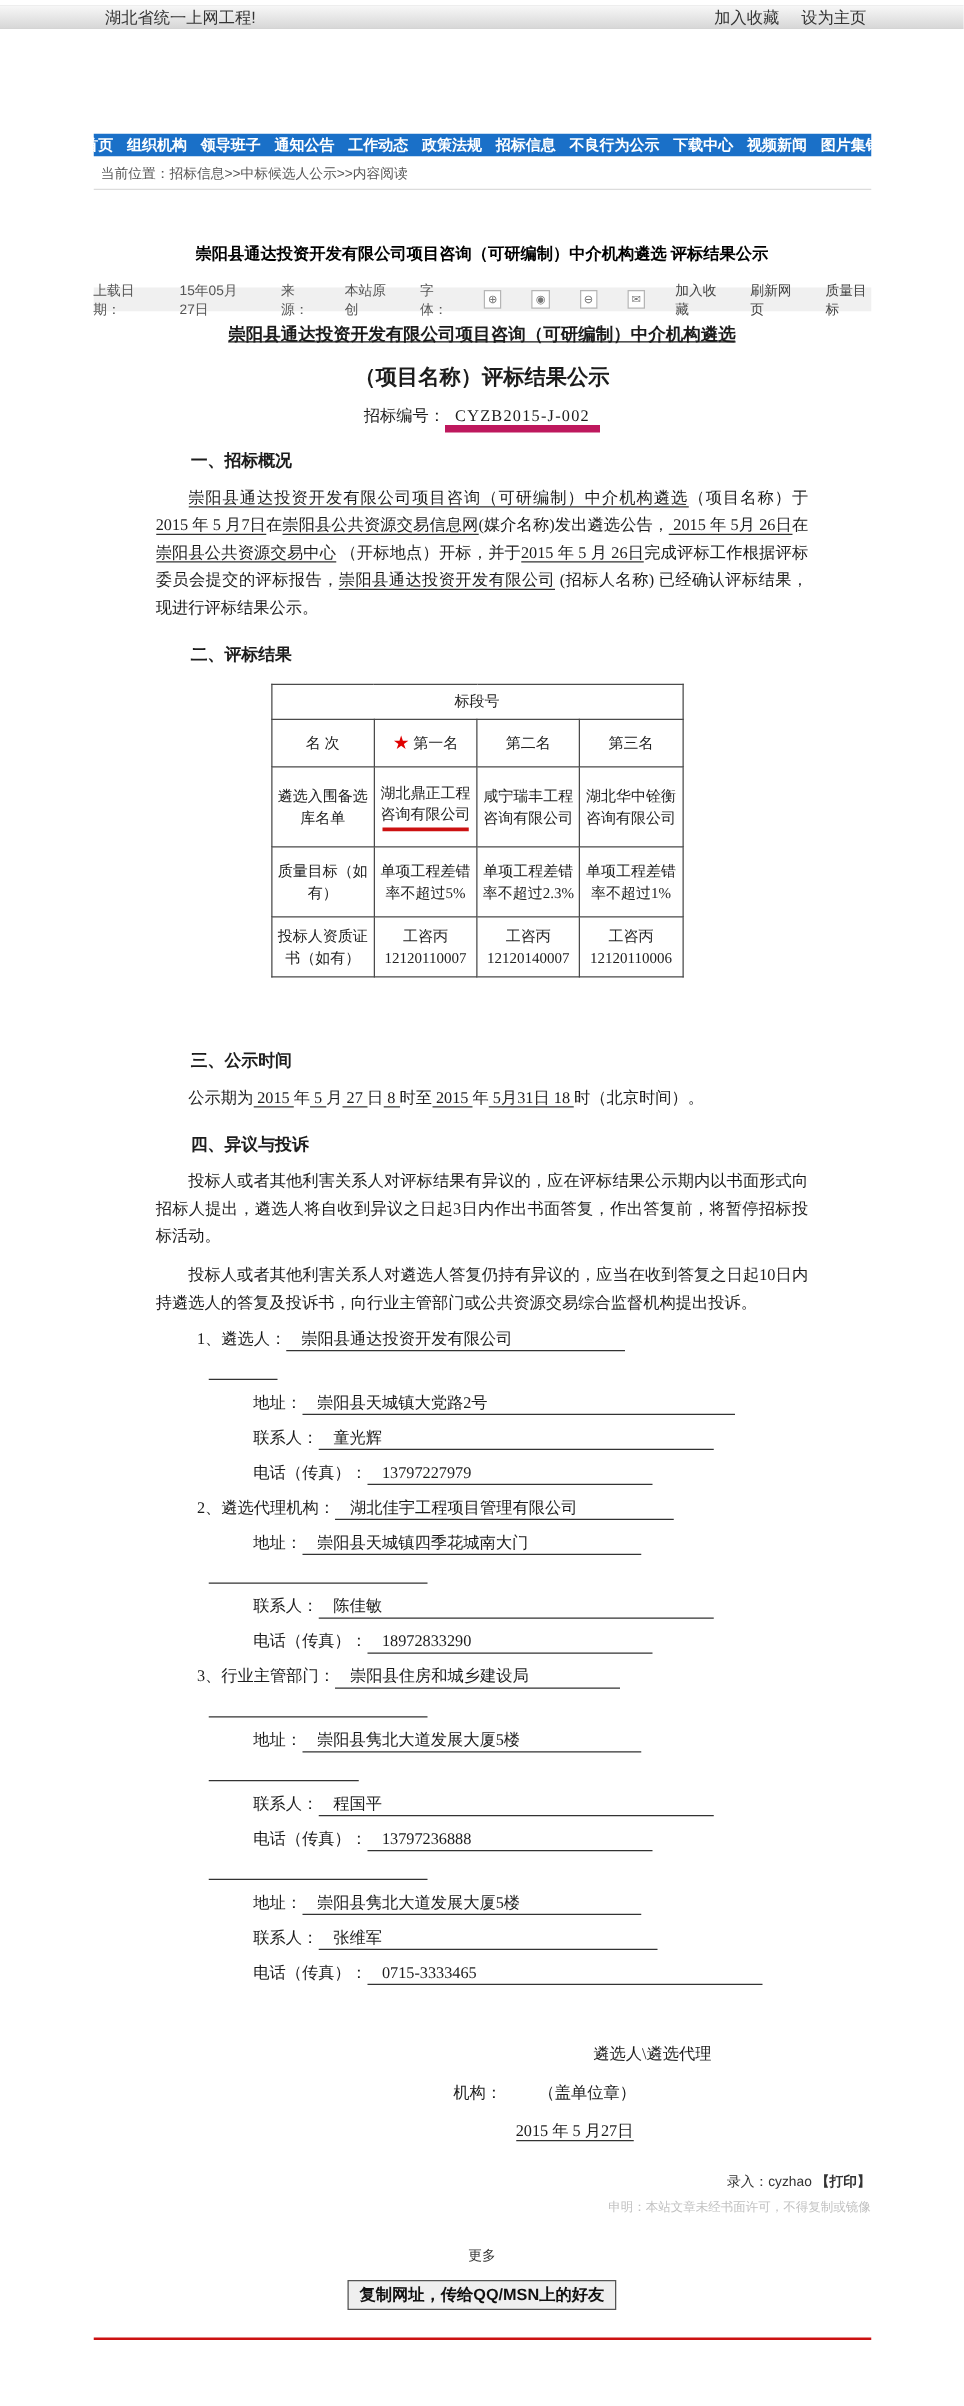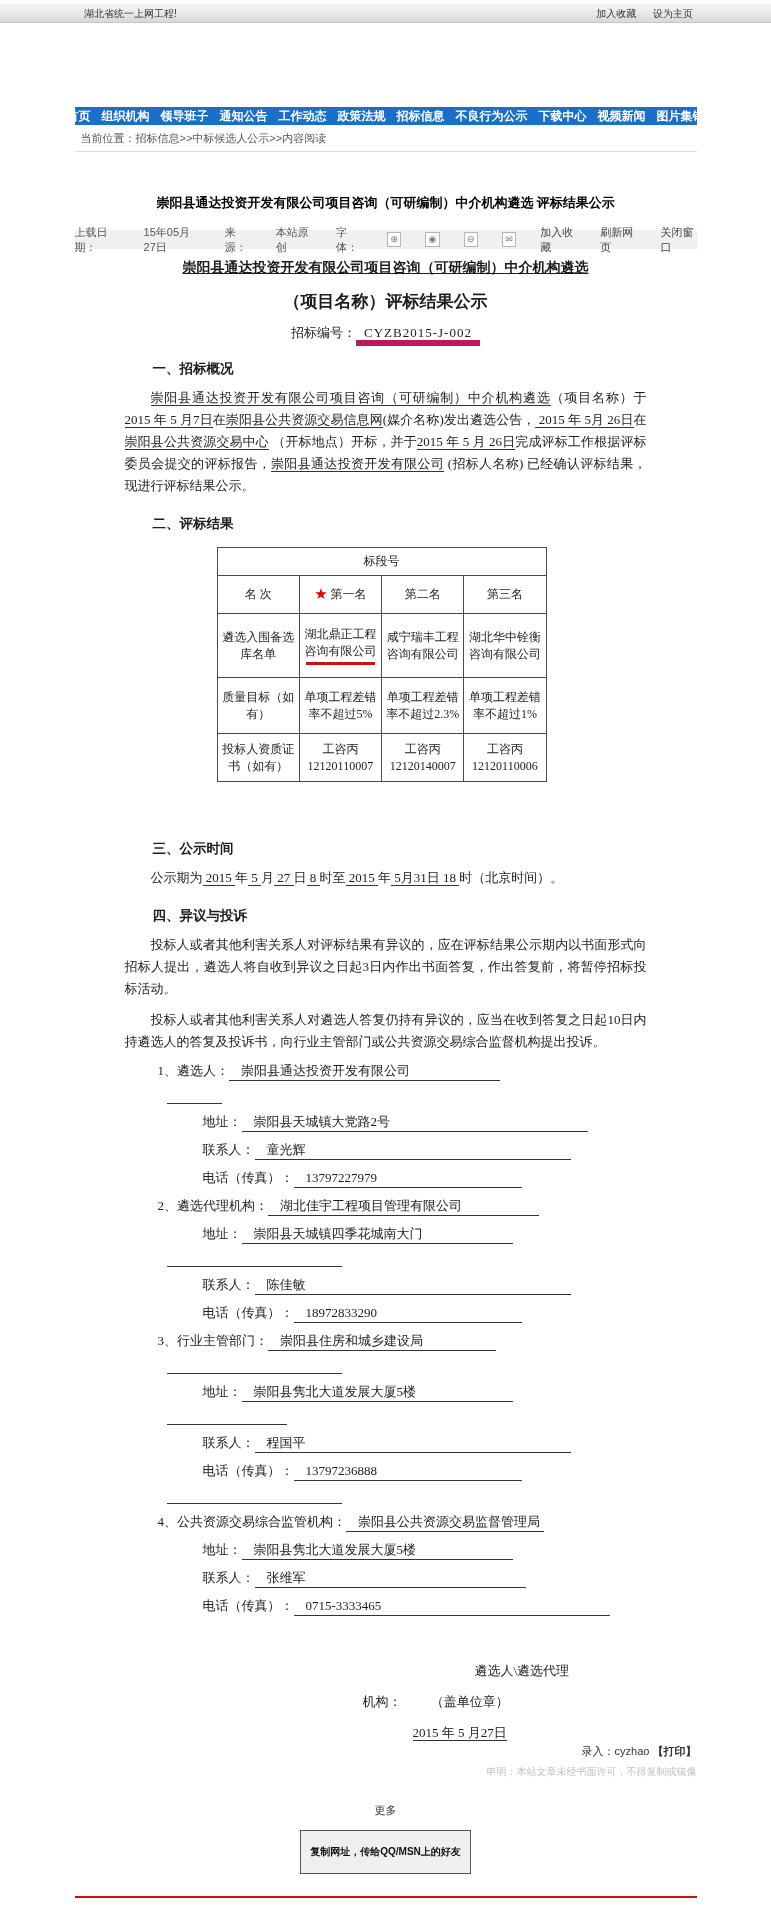--- a/index.html
+++ b/index.html
@@ -2,21 +2,21 @@
 <html><head>
 <meta charset="utf-8">
 <style>
   html,body{margin:0;padding:0;}
   body{width:771px;height:1925px;background:#ffffff;overflow:hidden;position:relative;
        font-family:"Liberation Sans",sans-serif;color:#222;}
   
   .topbar{margin-top:4px;height:17px;background:linear-gradient(#f7f7f7,#d8d8d8);
           border-top:1px solid #eee;border-bottom:1px solid #c6c6c6;
           display:flex;justify-content:space-between;align-items:center;
-          padding:0 78px 0 84px;font-size:10px;color:#333;}
+          padding:0 78px 0 84px;font-size:13px;color:#333;}
   .topbar .links span{margin-left:14px;cursor:pointer;}
   .container{width:622px;margin:0 auto;}
   .banner-space{height:84px;}
   .nav{background:#1a70c8;height:18px;display:flex;justify-content:center;align-items:center;
        gap:11px;color:#fff;font-size:12px;font-weight:bold;}
   .nav span{cursor:pointer;white-space:nowrap;}
   .breadcrumb{font-size:11px;color:#555;padding:6px 6px 5px;border-bottom:1px solid #dcdcdc;}
   .page-title{text-align:center;font-weight:bold;font-size:13px;color:#000;margin-top:42px;
               font-family:"Liberation Serif","DejaVu Serif",serif;}
   .metabar{margin-top:18px;background:#f0f0f0;height:19px;display:flex;justify-content:center;
@@ -50,27 +50,27 @@
   .ul{display:inline-block;border-bottom:1px solid #333;padding:0 4px 0 12px;}
   .vw-a{min-width:300px;} .vw-b{min-width:255px;} .vw-c{min-width:212px;} .vw-d{min-width:330px;}
   .blank-ul{border-bottom:1px solid #333;height:13px;margin-top:9px;margin-left:42px;}
   .bl-short{width:55px;} .bl-long{width:175px;} .bl-mid{width:120px;}
   
   .sig1{margin:46px 0 0 350px;}
   .sig2{margin:13px 0 0 238px;}
   .sig3{margin:13px 0 0 288px;}
   .seal{margin-left:26px;}
   
-  .entry-line{text-align:right;font-size:11px;color:#333;margin-top:2px;font-family:"Liberation Sans",sans-serif;}
+  .entry-line{text-align:right;font-size:11px;color:#333;margin-top:24px;font-family:"Liberation Sans",sans-serif;}
   .print-link{font-weight:bold;cursor:pointer;}
   .disclaimer{text-align:right;font-size:10px;color:#c0c0c0;margin-top:6px;font-family:"Liberation Sans",sans-serif;}
   .more{text-align:center;font-size:11px;margin-top:24px;font-family:"Liberation Sans",sans-serif;color:#333;}
   .copy-wrap{text-align:center;margin-top:12px;}
-  .copy-btn{font-size:10px;font-weight:bold;border:1px solid #555;background:#efefef;
-            padding:14px 9px;font-family:"Liberation Sans",sans-serif;cursor:pointer;color:#111;}
+  .copy-btn{font-size:13px;font-weight:bold;border:1px solid #555;background:#efefef;
+            padding:2px 9px;font-family:"Liberation Sans",sans-serif;cursor:pointer;color:#111;}
   .redline{height:2px;background:#cc1111;margin-top:22px;}
 </style>
 </head>
 <body>
 
 <div class="topbar">
   <span>湖北省统一上网工程!</span>
   <span class="links">
     <span>加入收藏</span>
     <span>设为主页</span>
@@ -104,21 +104,21 @@
       <span>15年05月27日</span>
     <span>来源：</span>
       <span>本站原创</span>
     <span>字体：</span>
     <span class="icon-btn">⊕</span>
     <span class="icon-btn">◉</span>
     <span class="icon-btn">⊖</span>
     <span class="icon-btn">✉</span>
     <span class="mlink">加入收藏</span>
     <span class="mlink">刷新网页</span>
-    <span class="mlink">关闭窗口</span>
+    <span class="mlink">质量目标</span>
   </div>
 
   <div class="doc">
     <div class="doc-title1">崇阳县通达投资开发有限公司项目咨询（可研编制）中介机构遴选</div>
     <div class="doc-title2">（项目名称）评标结果公示</div>
     <div class="bid-line">
       <span>招标编号：</span><span class="bid-no">CYZB2015-J-002</span>
     </div>
 
     <div class="h">一、招标概况</div>
@@ -203,23 +203,20 @@
       <span>地址：</span><span class="ul vw-b">崇阳县隽北大道发展大厦5楼</span>
     </div>
     <div class="blank-ul bl-mid"></div>
     <div class="c-line c-field">
       <span>联系人：</span><span class="ul vw-a">程国平</span>
     </div>
     <div class="c-line c-field">
       <span>电话（传真）：</span><span class="ul vw-c">13797236888</span>
     </div>
     <div class="blank-ul bl-long"></div>
-    <div class="c-line c-num-line">
-      <span>4、</span><span>公共资源交易综合监管机构：</span><span class="ul">崇阳县公共资源交易监督管理局</span>
-    </div>
     <div class="c-line c-field">
       <span>地址：</span><span class="ul vw-b">崇阳县隽北大道发展大厦5楼</span>
     </div>
     <div class="c-line c-field">
       <span>联系人：</span><span class="ul vw-b">张维军</span>
     </div>
     <div class="c-line c-field">
       <span>电话（传真）：</span><span class="ul vw-a">0715-3333465</span>
     </div>
 

